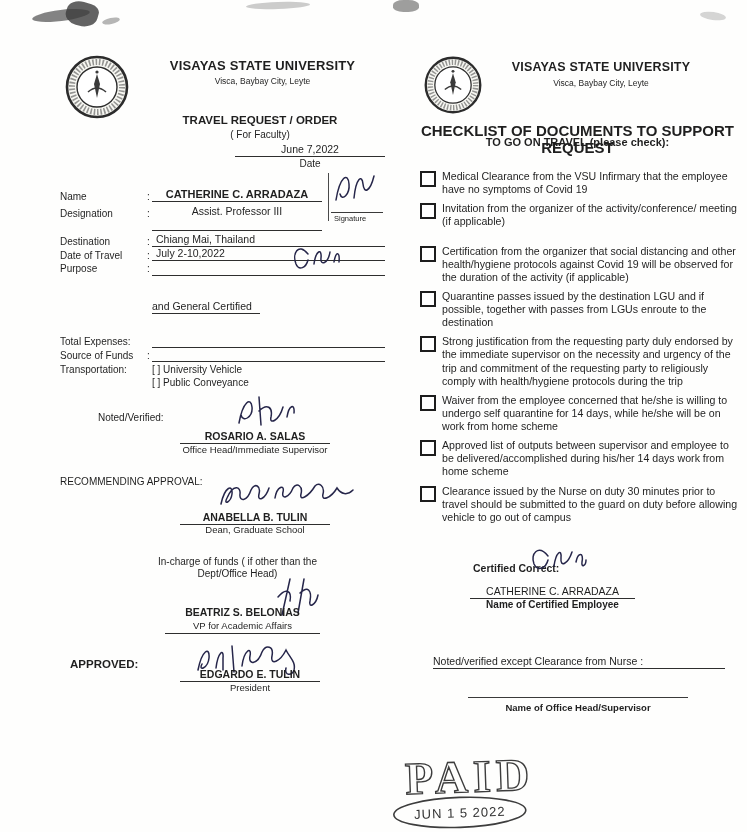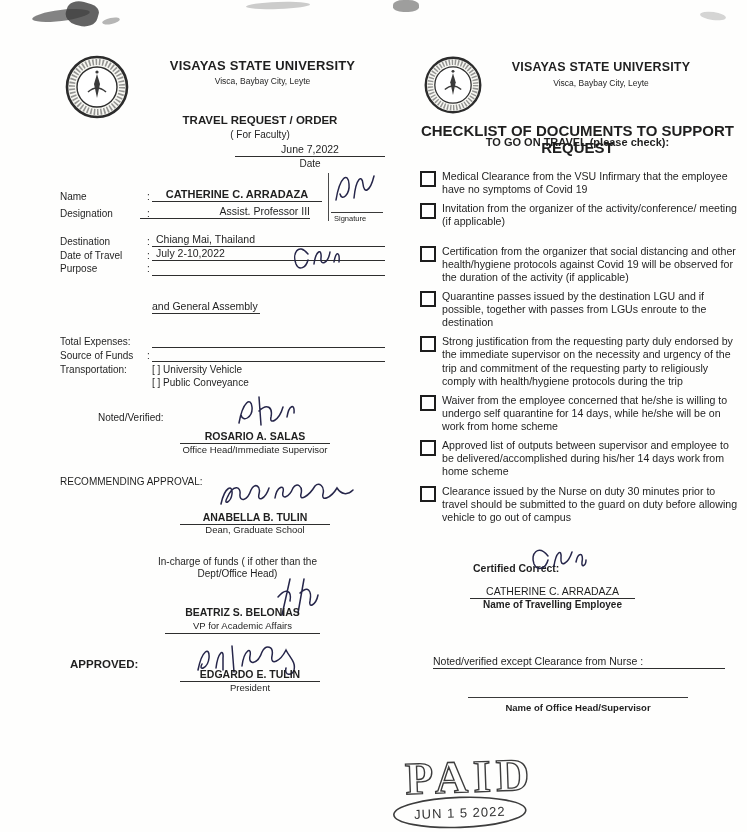--- a/index.html
+++ b/index.html
@@ -57,39 +57,39 @@
 
   <div class="vline" style="left:328px;top:173px;height:48px;"></div>
   <svg class="sig abs" style="left:330px;top:168px;" width="50" height="45" viewBox="0 0 50 45">
     <path d="M6 32 C10 8 18 4 19 16 C20 26 12 34 10 26 M24 30 C26 10 32 6 33 16 C34 26 40 24 44 8"></path>
   </svg>
   <div class="hline" style="left:331px;top:212px;width:52px;"></div>
   <div class="abs" style="left:334px;top:214px;font-size:7.5px;">Signature</div>
 
   <div class="abs lbl" style="left:60px;top:208px;">Designation</div>
   <div class="abs lbl" style="left:147px;top:208px;">:</div>
-  <div class="abs c ul val" style="left:140px;top:205px;width:170px;padding-bottom:1px;text-align:right;">Assist. Professor III</div>
+  <div class="abs c ul val" style="left:152px;top:205px;width:170px;padding-bottom:13px;">Assist. Professor III</div>
 
   <div class="abs lbl" style="left:60px;top:236px;">Destination</div>
   <div class="abs lbl" style="left:147px;top:236px;">:</div>
   <div class="abs ul val" style="left:152px;top:233px;width:233px;padding:0 0 1px 4px;box-sizing:border-box;">Chiang Mai, Thailand</div>
 
   <div class="abs lbl" style="left:60px;top:250px;">Date of Travel</div>
   <div class="abs lbl" style="left:147px;top:250px;">:</div>
   <div class="abs ul val" style="left:152px;top:247px;width:233px;padding:0 0 1px 4px;box-sizing:border-box;">July 2-10,2022</div>
 
   <div class="abs lbl" style="left:60px;top:263px;">Purpose</div>
   <div class="abs lbl" style="left:147px;top:263px;">:</div>
   <div class="abs ul" style="left:152px;top:261px;width:233px;height:14px;"></div>
 
   <svg class="sig abs" style="left:290px;top:240px;" width="55" height="40" viewBox="0 0 55 40">
     <path d="M18 14 C8 2 2 14 6 24 C9 31 16 28 18 20 M24 24 C26 10 32 8 31 18 C30 26 38 24 40 12 M44 22 C46 10 50 12 49 22"></path>
   </svg>
 
-  <div class="abs ul val b" style="left:152px;top:300px;width:108px;padding-bottom:1px;font-weight:normal;">and General Assembly</div>
+  <div class="abs ul val b" style="left:152px;top:300px;width:108px;padding-bottom:1px;font-weight:normal;">and General Certified</div>
 
   <div class="abs lbl" style="left:60px;top:336px;">Total Expenses:</div>
   <div class="abs ul" style="left:152px;top:334px;width:233px;height:13px;"></div>
 
   <div class="abs lbl" style="left:60px;top:350px;">Source of Funds</div>
   <div class="abs lbl" style="left:147px;top:350px;">:</div>
   <div class="abs ul" style="left:152px;top:348px;width:233px;height:13px;"></div>
 
   <div class="abs lbl" style="left:60px;top:364px;">Transportation:</div>
   <div class="abs lbl" style="left:152px;top:364px;">[ ] University Vehicle</div>
@@ -172,21 +172,21 @@
       <span class="cb"></span>
       <span class="chk-text">Clearance issued by the Nurse on duty 30 minutes prior to travel should be submitted to the guard on duty before allowing vehicle to go out of campus</span>
     </div>
   </div>
 
   <div class="abs b" style="left:473px;top:562px;font-size:10.5px;">Certified Correct:</div>
   <svg class="sig abs" style="left:528px;top:542px;" width="60" height="38" viewBox="0 0 60 38">
     <path d="M20 14 C10 2 2 12 6 22 C10 30 18 26 20 18 M26 24 C28 10 34 6 33 16 C32 26 40 22 44 10 M48 20 C50 10 56 10 54 20 C53 26 58 24 58 18"></path>
   </svg>
   <div class="abs c ul" style="left:470px;top:585px;width:165px;font-size:10.5px;padding-bottom:1px;">CATHERINE C. ARRADAZA</div>
-  <div class="abs c b" style="left:470px;top:599px;width:165px;font-size:10px;">Name of Travelling Employee</div>
+  <div class="abs c b" style="left:470px;top:599px;width:165px;font-size:10px;">Name of Certified Employee</div>
 
   <div class="abs ul" style="left:433px;top:655px;width:292px;font-size:10.5px;padding-bottom:1px;">Noted/verified except Clearance from Nurse :</div>
 
   <div class="hline" style="left:468px;top:697px;width:220px;"></div>
   <div class="abs c b" style="left:468px;top:702px;width:220px;font-size:9.5px;">Name of Office Head/Supervisor</div>
 
   <svg class="abs" style="left:383px;top:748px;transform:rotate(-2deg);" width="175" height="82" viewBox="0 0 175 82">
     <text x="87" y="44" text-anchor="middle" font-family="Liberation Serif, serif" font-weight="bold" font-size="46" fill="none" stroke="#3d3d3d" stroke-width="1.4" letter-spacing="5">PAID</text>
     <ellipse cx="76" cy="64" rx="66" ry="15" fill="none" stroke="#3d3d3d" stroke-width="1.6"></ellipse>
     <text x="76" y="69" text-anchor="middle" font-family="Liberation Sans, sans-serif" font-size="13" fill="#333" letter-spacing="1">JUN 1 5  2022</text>

